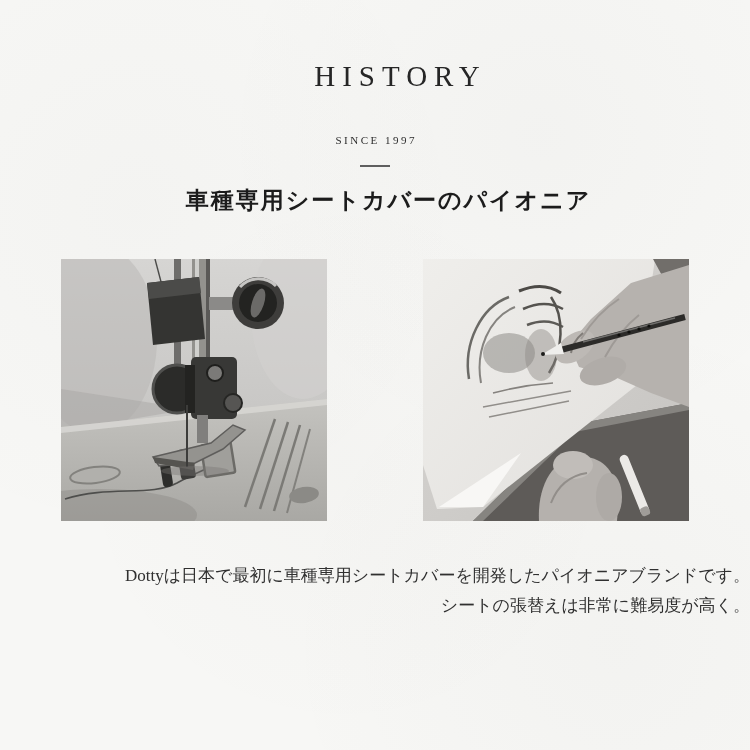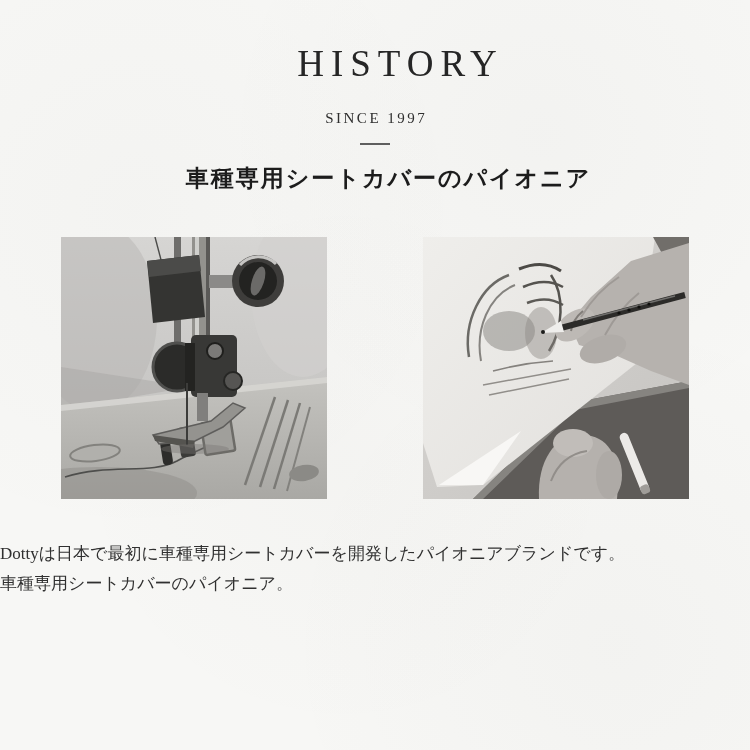--- a/index.html
+++ b/index.html
@@ -10,36 +10,36 @@
     font-family:"Liberation Serif","DejaVu Serif",serif;
     background:
       radial-gradient(circle at 18% 28%, rgba(60,60,55,0.018), transparent 42%),
       radial-gradient(circle at 72% 18%, rgba(60,60,55,0.022), transparent 40%),
       radial-gradient(circle at 46% 62%, rgba(90,80,70,0.02), transparent 45%),
       radial-gradient(circle at 82% 86%, rgba(60,60,55,0.025), transparent 38%),
       #f7f7f5;
   }
   .header{text-align:center;padding-top:47px;}
   .title{
-    margin:0;font-size:37px;font-weight:400;line-height:34px;
+    margin:12px;font-size:29px;font-weight:400;line-height:34px;
     letter-spacing:7px;text-indent:7px;color:#262626;padding-left:44px;
   }
   .subtitle{
-    margin-top:28px;font-size:15px;line-height:18px;
+    margin-top:38px;font-size:11px;line-height:18px;
     letter-spacing:2.5px;text-indent:2.5px;color:#2e2e2e;text-align:center;
   }
   .divider{width:30px;height:2px;background:#5f5f5f;margin:16px auto 0;}
   .tagline{
     margin:17px 0 0;font-size:23px;font-weight:700;line-height:33px;
     letter-spacing:2px;text-indent:2px;color:#1c1c1c;padding-left:25px;
   }
   .photos{display:flex;justify-content:center;gap:96px;margin-top:42px;}
   .photo{width:266px;height:262px;margin:0;}
   .photo svg{display:block;width:100%;height:100%;}
-  .story{margin-top:40px;text-align:left;font-size:17px;line-height:30px;color:#303030;}
+  .story{margin-top:40px;text-align:right;font-size:17px;line-height:30px;color:#303030;}
   .story p{margin:0;}
 </style>
 </head>
 <body>
 
 <div class="page">
 
   <header class="header">
     <h1 class="title">HISTORY</h1>
     <div class="subtitle">SINCE 1997</div>
@@ -169,16 +169,16 @@
 
         <rect x="207" y="194" width="9" height="64" rx="4.5" fill="#eceae7" transform="rotate(-22 211 226)"></rect>
         <rect x="207" y="250" width="9" height="9" rx="3" fill="#a09d99" transform="rotate(-22 211 226)"></rect>
       </svg>
     </figure>
 
   </div>
 
   <div class="story">
     <p>Dottyは日本で最初に車種専用シートカバーを開発したパイオニアブランドです。</p>
-    <p>車種専用シートカバーのパイオニア。</p>
+    <p>シートの張替えは非常に難易度が高く。</p>
   </div>
 
 </div>
 
 </body></html>

